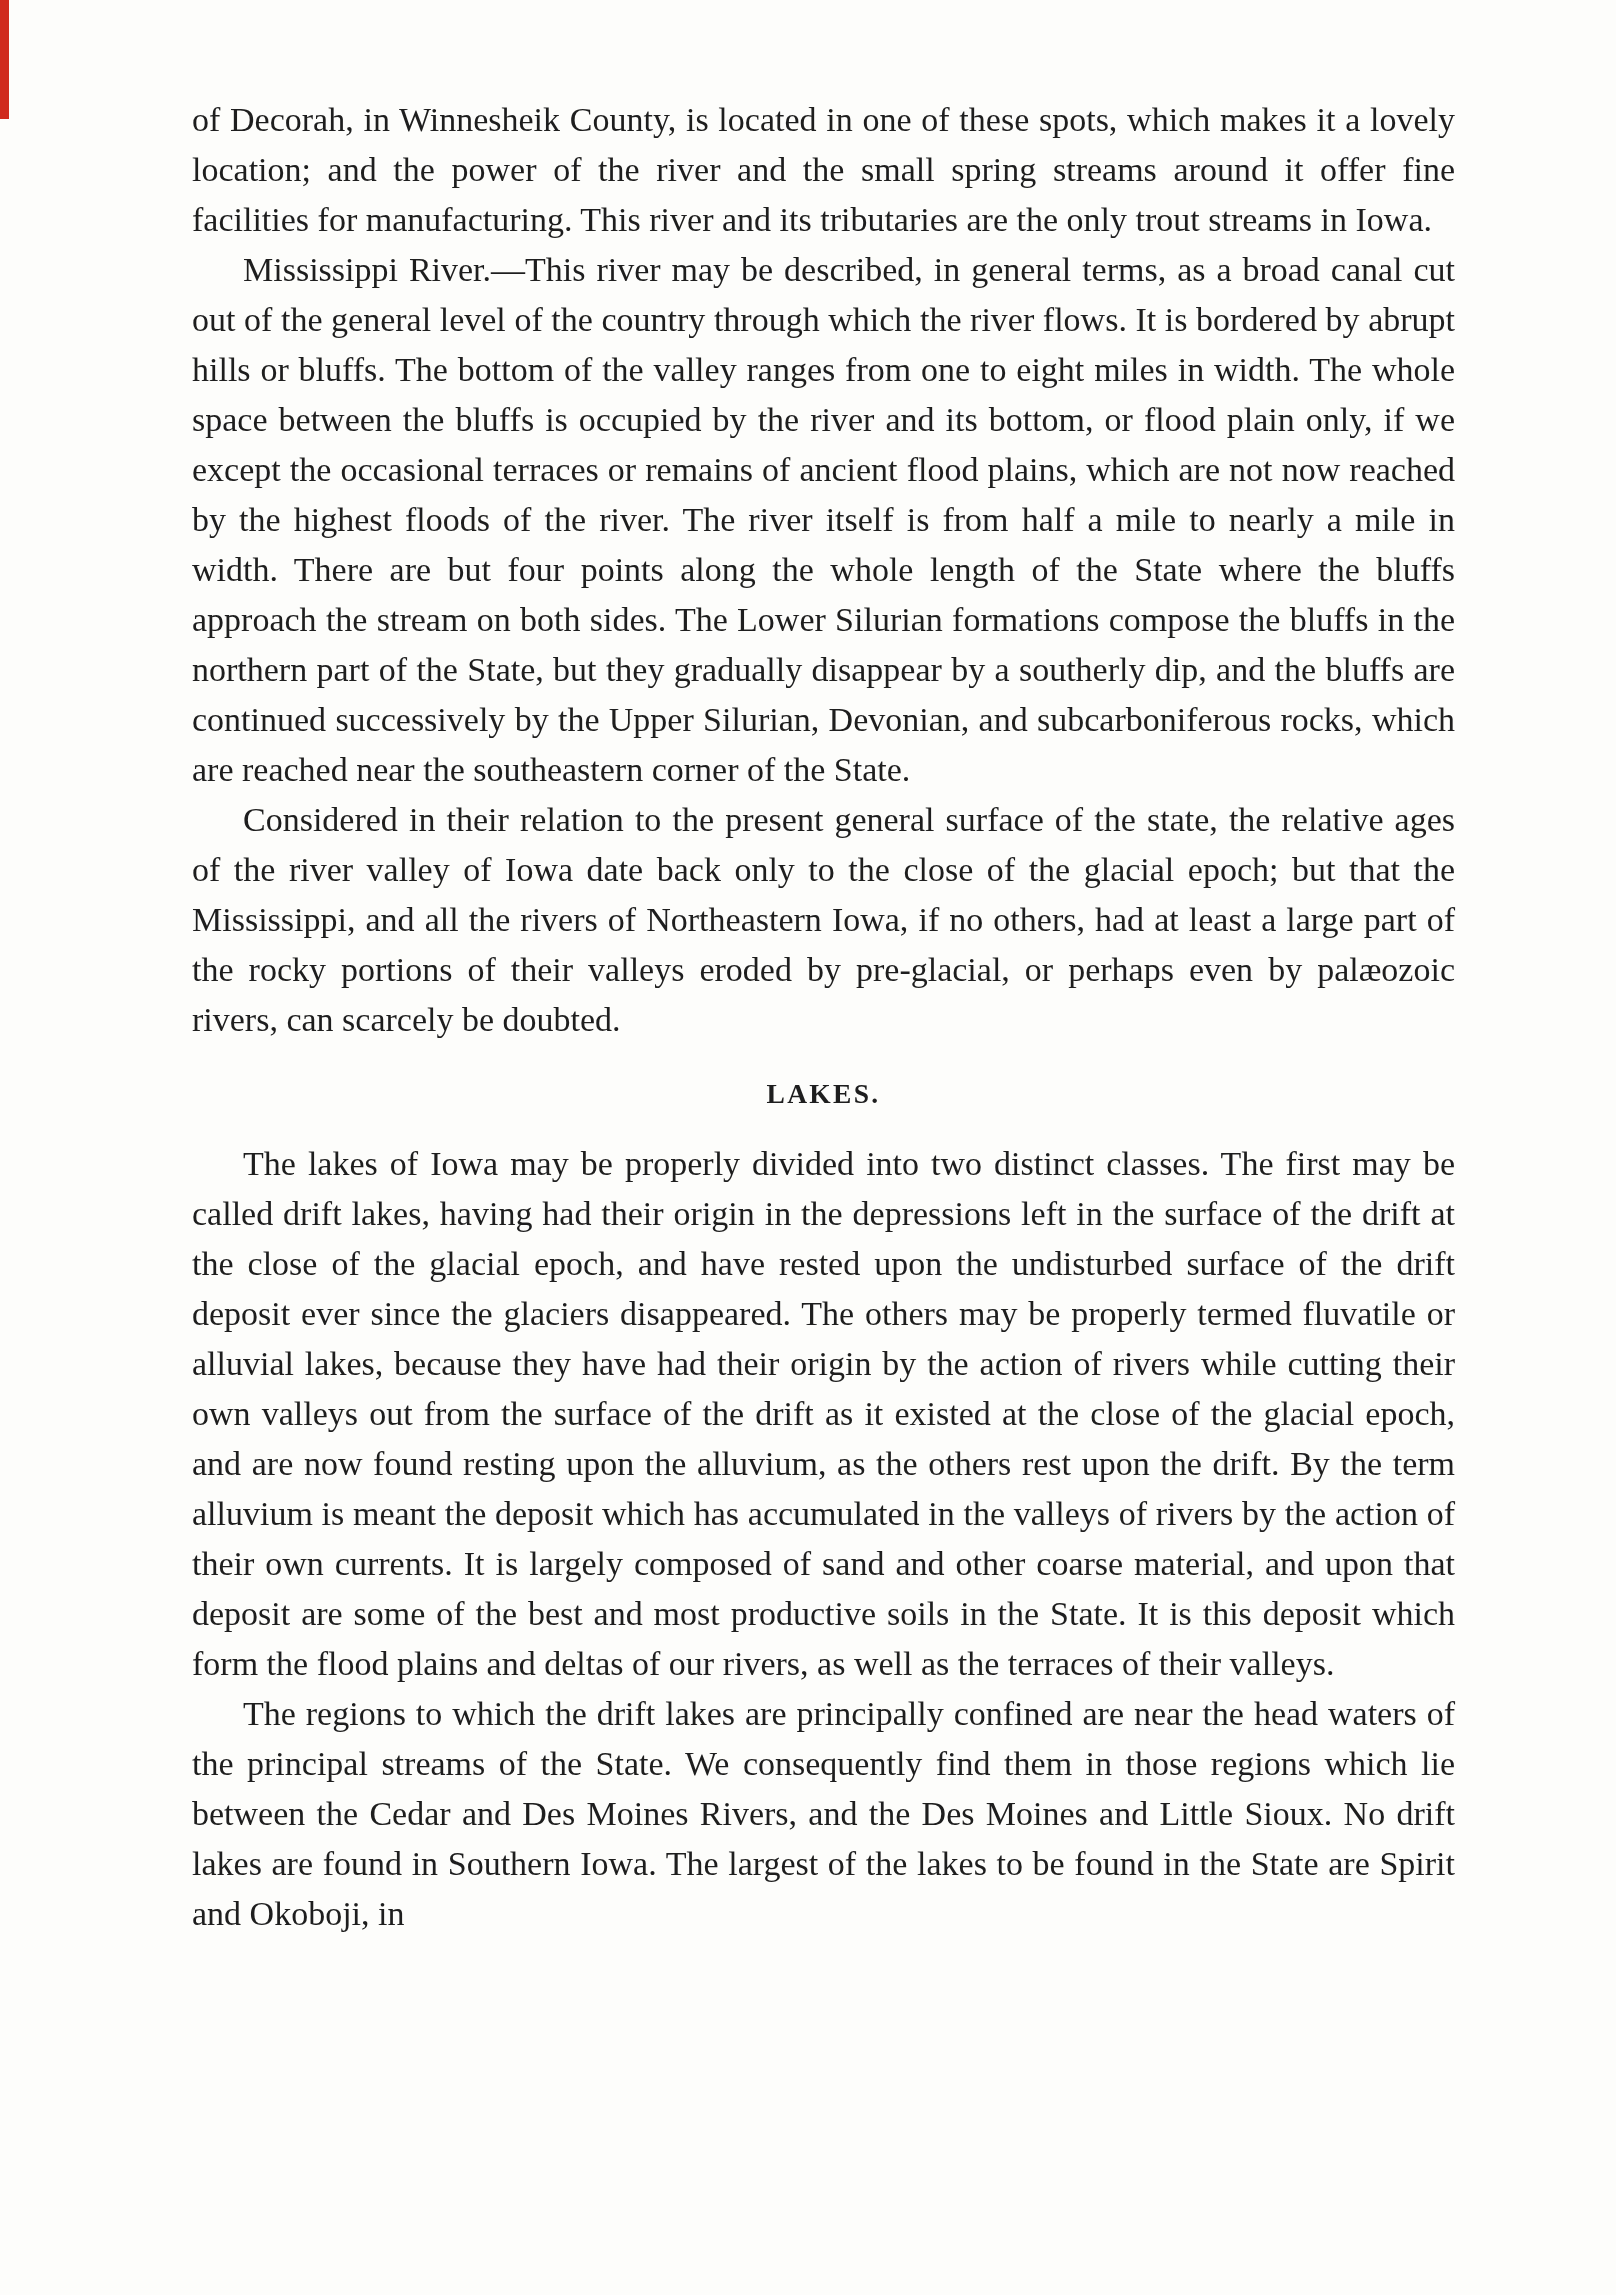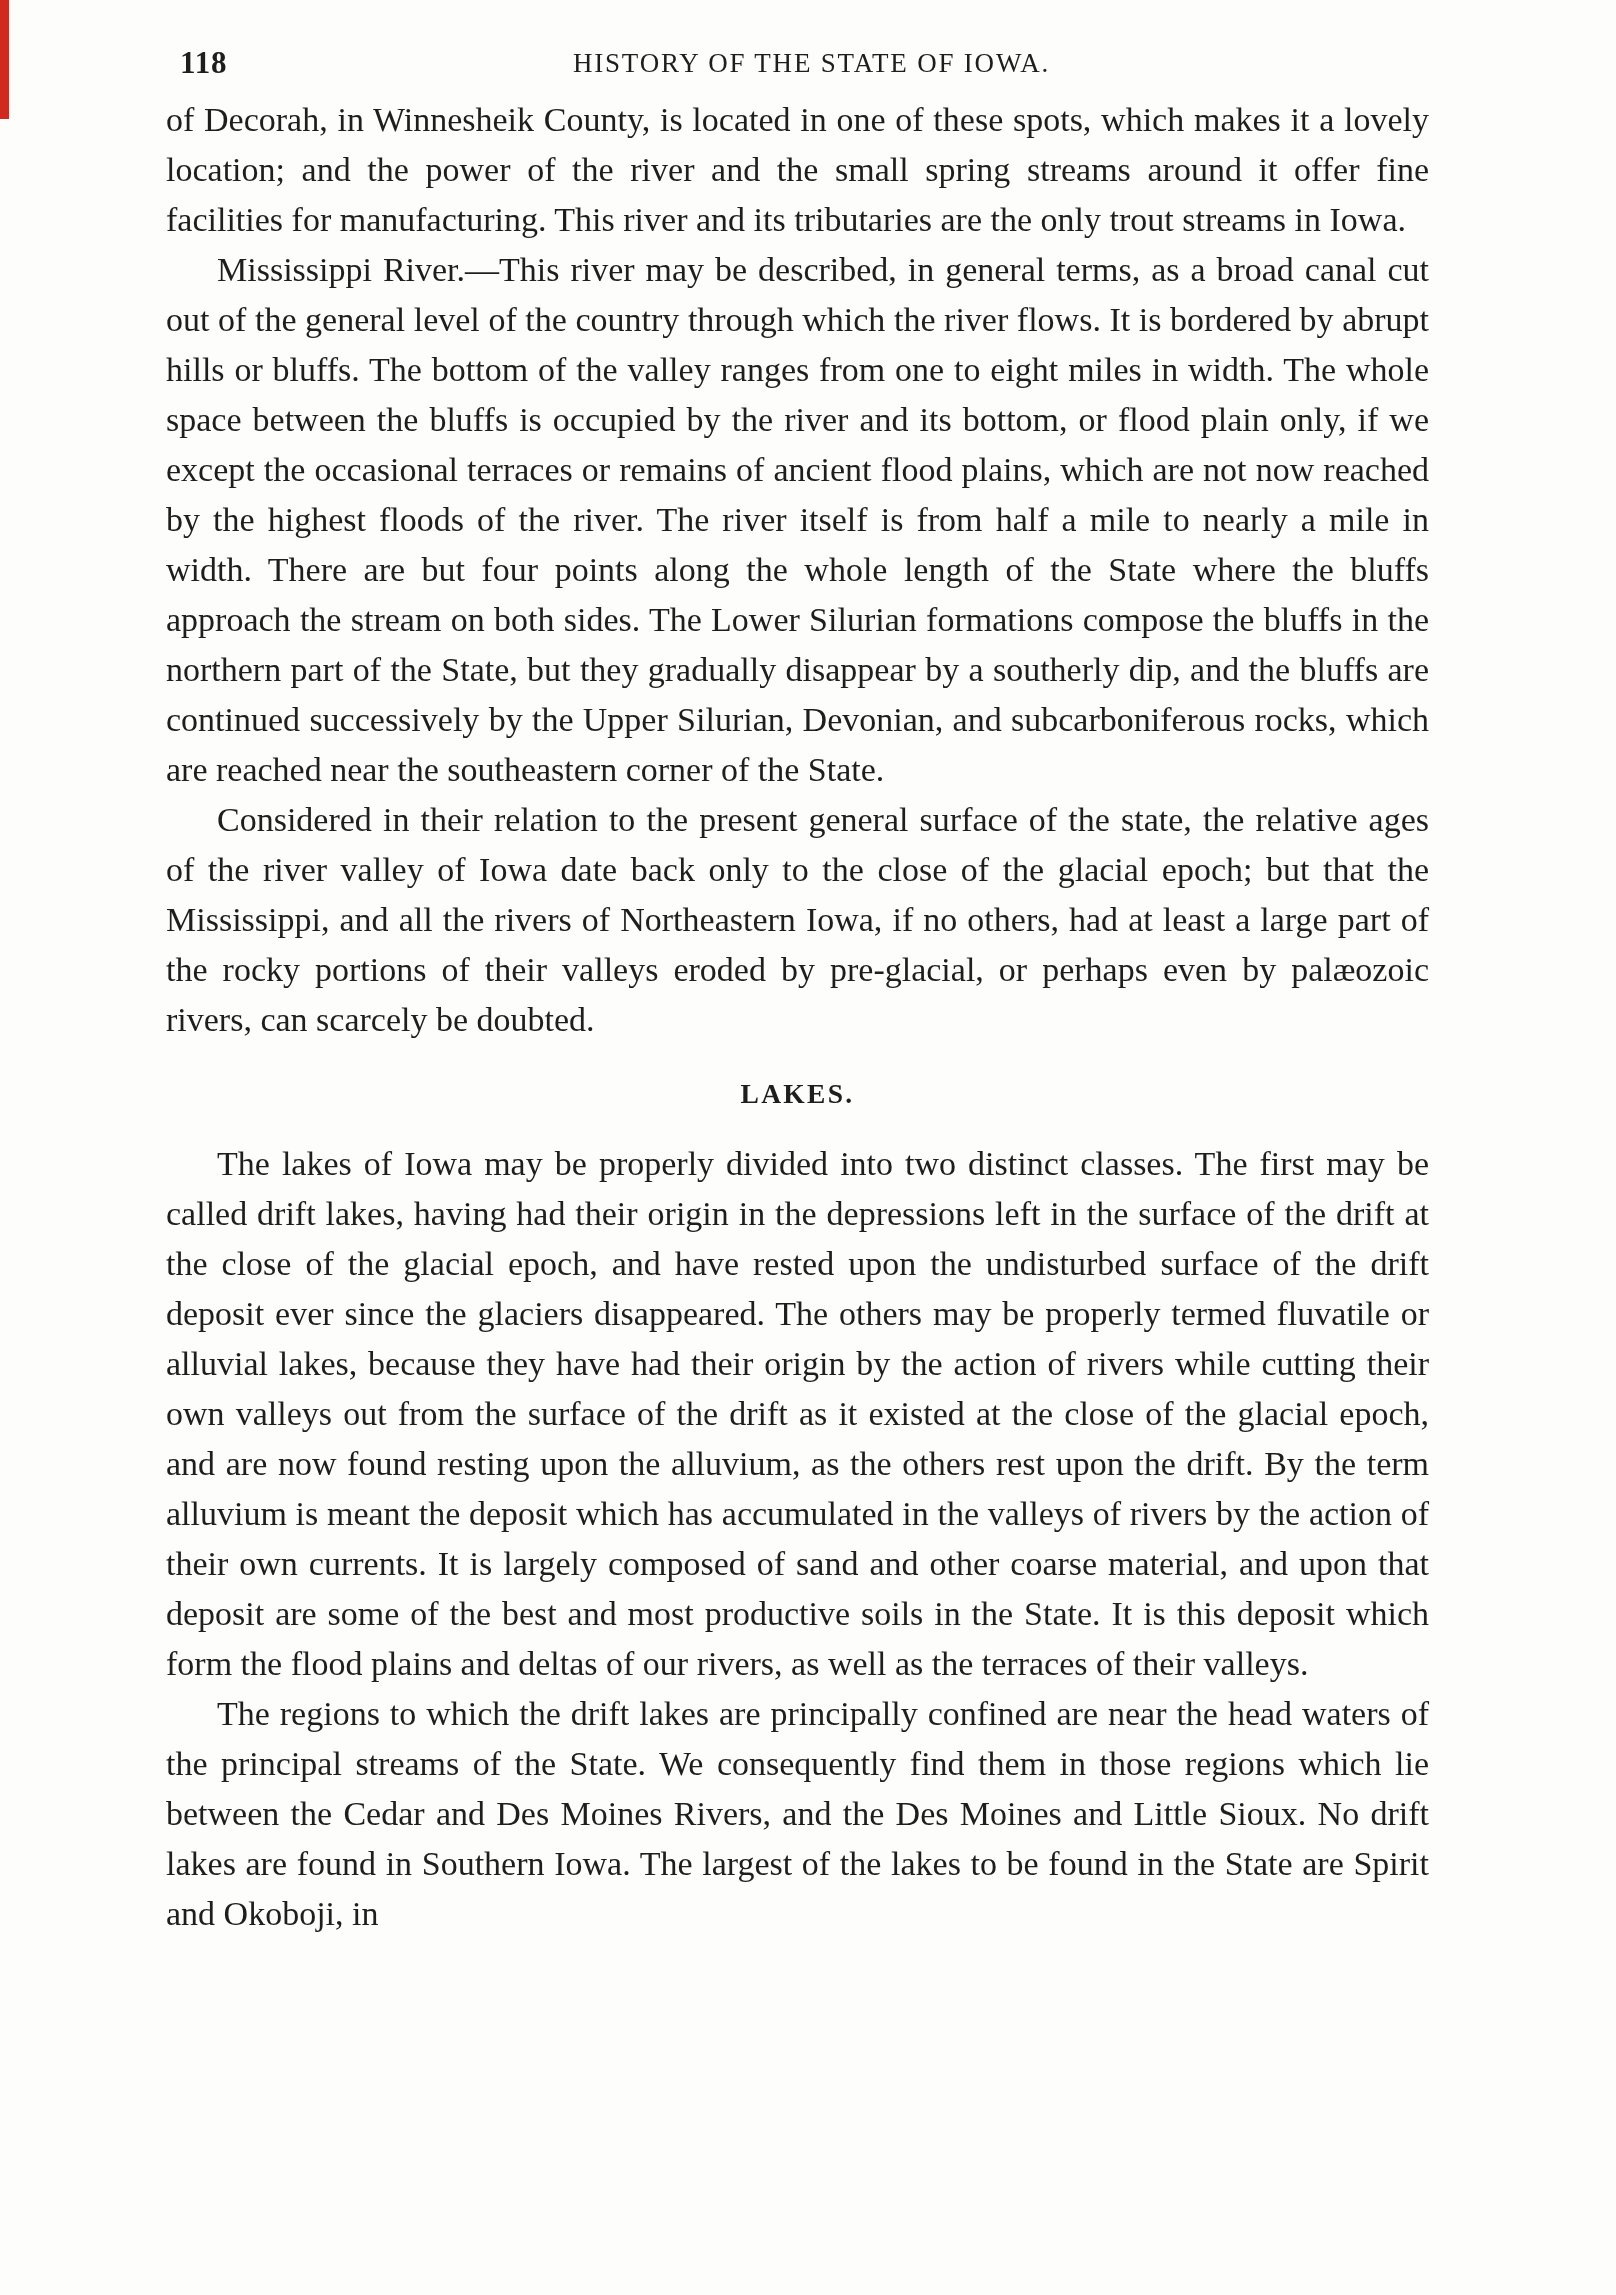--- a/index.html
+++ b/index.html
@@ -42,21 +42,21 @@
   .running-title {
     display: block;
     text-align: center;
     font-size: 27px;
     letter-spacing: 1.8px;
     padding-top: 3.7px;
   }
   .page-body {
     position: absolute;
     top: 95px;
-    left: 166px;
+    left: 192px;
     width: 1263px;
     font-size: 34px;
     line-height: 50px;
   }
   .page-body p {
     margin: 0;
     text-align: justify;
   }
   .page-body p.indent {
     text-indent: 51px;
@@ -72,24 +72,20 @@
     line-height: 37px;
   }
 </style>
 </head>
 <body>
 
 <div class="page">
 
   <div class="scan-artifact"></div>
 
-  <div class="page-header">
-    <span class="page-number">118</span>
-    <span class="running-title">HISTORY OF THE STATE OF IOWA.</span>
-  </div>
 
   <div class="page-body">
     <div id="before-lakes">
         <p><span>of Decorah, in Winnesheik County, is located in one of these spots, which makes it a lovely location; and the power of the river and the small spring streams around it offer fine facilities for manufacturing.  This river and its tributaries are the only trout streams in Iowa.</span></p>
         <p class="indent"><span class="it">Mississippi River.</span><span>—This river may be described, in general terms, as a broad canal cut out of the general level of the country through which the river flows. It is bordered by abrupt hills or bluffs.  The bottom of the valley ranges from one to eight miles in width.  The whole space between the bluffs is occupied by the river and its bottom, or flood plain only, if we except the occasional terraces or remains of ancient flood plains, which are not now reached by the highest floods of the river.  The river itself is from half a mile to nearly a mile in width.  There are but four points along the whole length of the State where the bluffs approach the stream on both sides.  The Lower Silurian formations compose the bluffs in the northern part of the State, but they gradually disappear by a southerly dip, and the bluffs are continued successively by the Upper Silurian, Devonian, and subcarboniferous rocks, which are reached near the southeastern corner of the State.</span></p>
         <p class="indent"><span>Considered in their relation to the present general surface of the state, the relative ages of the river valley of Iowa date back only to the close of the glacial epoch; but that the Mississippi, and all the rivers of Northeastern Iowa, if no others, had at least a large part of the rocky portions of their valleys eroded by pre-glacial, or perhaps even by palæozoic rivers, can scarcely be doubted.</span></p>
       </div>
     <h3 class="section-heading">LAKES.</h3>
     <div id="after-lakes">
         <p class="indent"><span>The lakes of Iowa may be properly divided into two distinct classes.  The first may be called </span><span class="it">drift lakes,</span><span> having had their origin in the depressions left in the surface of the drift at the close of the glacial epoch, and have rested upon the undisturbed surface of the drift deposit ever since the glaciers disappeared. The others may be properly termed </span><span class="it">fluvatile</span><span> or </span><span class="it">alluvial lakes,</span><span> because they have had their origin by the action of rivers while cutting their own valleys out from the surface of the drift as it existed at the close of the glacial epoch, and are now found resting upon the alluvium, as the others rest upon the drift.  By the term alluvium is meant the deposit which has accumulated in the valleys of rivers by the action of their own currents.  It is largely composed of sand and other coarse material, and upon that deposit are some of the best and most productive soils in the State.  It is this deposit which form the flood plains and deltas of our rivers, as well as the terraces of their valleys.</span></p>

